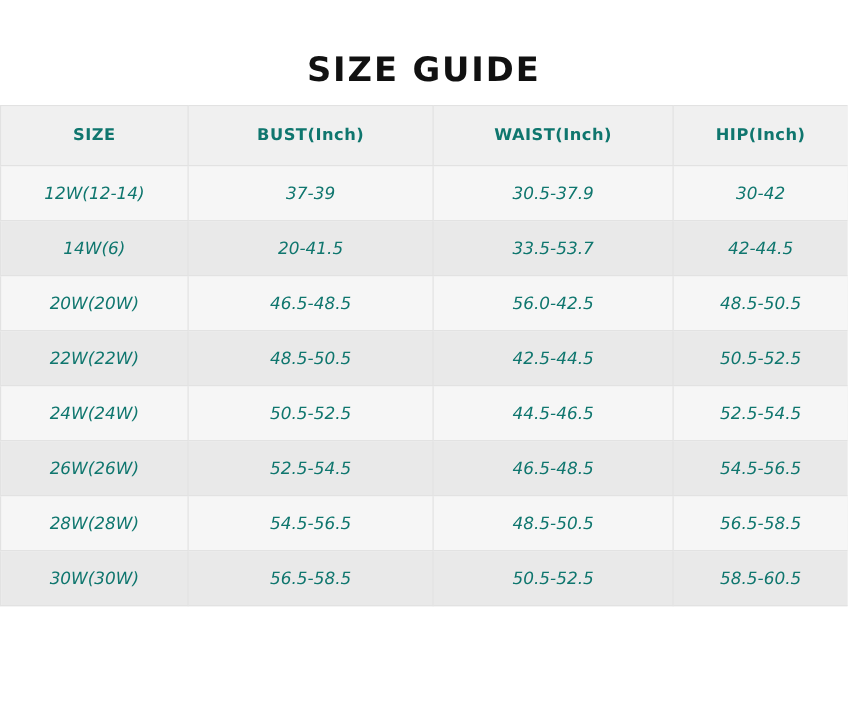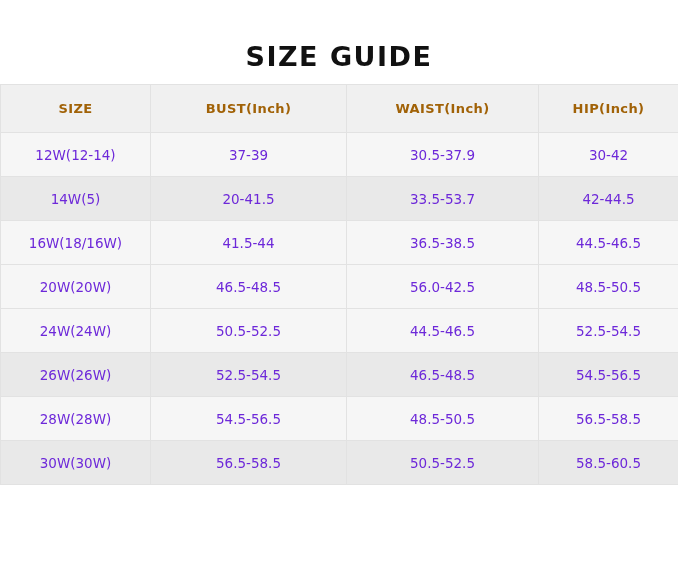--- a/index.html
+++ b/index.html
@@ -38,36 +38,37 @@
   }
   table.size-table col.c0 { width: 150px; }
   table.size-table col.c1 { width: 196px; }
   table.size-table col.c2 { width: 192px; }
   table.size-table col.c3 { width: 140px; }
 
   table.size-table th {
     font-size: 13px;
     font-weight: 700;
     letter-spacing: 0.4px;
-    color: #a16207;
+    color: #0f766e;
     height: 47px;
     text-align: center;
     border: 1px solid #e2e2e2;
     background: #f0f0f0;
     padding: 0 4px;
   }
   table.size-table td {
     font-size: 13.5px;
     font-weight: 400;
-    color: #6d28d9;
+    color: #0f766e;
     height: 43px;
     text-align: center;
     border: 1px solid #e2e2e2;
     padding: 0 4px;
     white-space: nowrap;
+    font-style: italic;
   }
   tr.row-odd td { background: #f6f6f6; }
   tr.row-even td { background: #e9e9e9; }
 </style>
 </head>
 <body>
 
 <div class="page">
 
   <div class="title">SIZE GUIDE</div>
@@ -88,36 +89,36 @@
       </tr>
     </thead>
     <tbody>
       <tr class="row-odd">
         <td>12W(12-14)</td>
         <td>37-39</td>
         <td>30.5-37.9</td>
         <td>30-42</td>
       </tr>
       <tr class="row-even">
-        <td>14W(5)</td>
+        <td>14W(6)</td>
         <td>20-41.5</td>
         <td>33.5-53.7</td>
         <td>42-44.5</td>
-      </tr>
-      <tr class="row-odd">
-        <td>16W(18/16W)</td>
-        <td>41.5-44</td>
-        <td>36.5-38.5</td>
-        <td>44.5-46.5</td>
       </tr>
       <tr class="row-odd">
         <td>20W(20W)</td>
         <td>46.5-48.5</td>
         <td>56.0-42.5</td>
         <td>48.5-50.5</td>
+      </tr>
+      <tr class="row-even">
+        <td>22W(22W)</td>
+        <td>48.5-50.5</td>
+        <td>42.5-44.5</td>
+        <td>50.5-52.5</td>
       </tr>
       <tr class="row-odd">
         <td>24W(24W)</td>
         <td>50.5-52.5</td>
         <td>44.5-46.5</td>
         <td>52.5-54.5</td>
       </tr>
       <tr class="row-even">
         <td>26W(26W)</td>
         <td>52.5-54.5</td>

